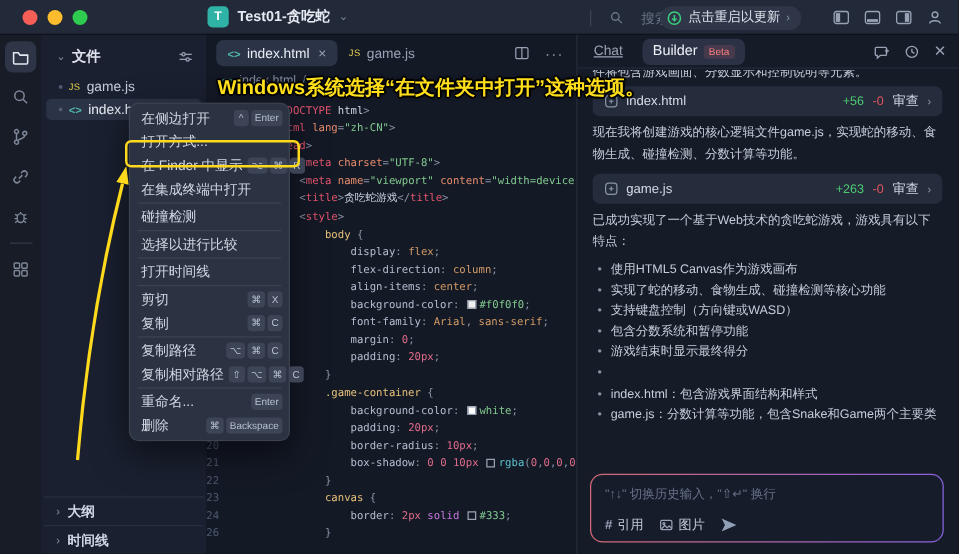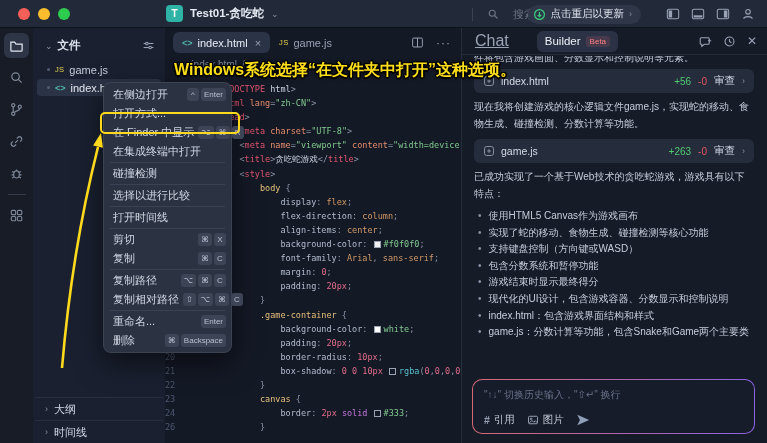--- a/index.html
+++ b/index.html
@@ -42,21 +42,21 @@
     margin:0 4px 1px; border-radius:4px; }
   .file-row.selected { background:#2b3346; }
   .gitdot { width:3px; height:3px; border-radius:50%; background:#525d73; flex:none; }
   .fi-js { color:#e8d44d; font-size:7.5px; font-weight:normal; letter-spacing:.3px; }
   .fi-html { color:#50b7a8; font-size:9px; font-weight:bold; }
   .file-name { font-size:11px; color:#c6cddb; }
   .file-row.selected .file-name { color:#e9edf5; }
   .sb-bottom { position:absolute; left:0; right:0; bottom:0; }
   .sb-sep { height:1px; background:#272e3c; margin:0 2px; }
   .sb-sec { display:flex; align-items:center; gap:6px; height:22px; padding-left:12px; }
-  .sb-sec .lbl { font-size:11px; font-weight:normal; color:#cfd6e4; }
+  .sb-sec .lbl { font-size:11px; font-weight:bold; color:#cfd6e4; }
 
   
   .editor { position:absolute; left:165px; top:28px; width:296px; bottom:0; background:#141926; overflow:hidden; }
   .tabbar { display:flex; align-items:center; height:29px; padding:0 8px; position:relative; }
   .tab { display:flex; align-items:center; gap:5px; height:21px; padding:0 9px; border-radius:6px; }
   .tab.active { background:#2b3346; }
   .tab-label { font-size:11px; color:#99a2b5; }
   .tab.active .tab-label { color:#e9edf5; }
   .tab-close { color:#9aa3b4; font-size:11px; margin-left:2px; }
   .tab-actions { position:absolute; right:10px; top:0; height:29px; display:flex; align-items:center; gap:12px; }
@@ -69,21 +69,21 @@
   .c-pun{color:#8b95a7}.c-tag{color:#e4556e}.c-attr{color:#e78c6b}.c-str{color:#80c98e}
   .c-txt{color:#ccd3e0}.c-sel{color:#e6c07a}.c-prop{color:#b3bdcf}.c-val{color:#d19a66}
   .c-num{color:#e06c8a}.c-kw{color:#c678dd}.c-fn{color:#5bc2ce}
   .swatch { display:inline-block; width:7px; height:7px; border:1px solid #9aa3b4; margin:0 3px -1px 1px; }
 
   
   .chat { position:absolute; left:461px; top:28px; right:0; bottom:0; background:#161b28;
     border-left:1px solid #262d3b; }
   .chat-header { display:flex; align-items:center; height:27px; padding:0 10px 0 13px;
     border-bottom:1px solid #232a38; }
-  .chat-tab { font-size:16px; color:#9aa3b4; margin-right:28px;text-decoration:underline; }
+  .chat-tab { font-size:11px; color:#9aa3b4; margin-right:16px;text-decoration:underline; }
   .builder-pill { display:flex; align-items:center; gap:5px; background:#2b3246; border-radius:6px;
     height:21px; padding:0 8px; }
   .builder-pill .lbl { font-size:11.5px; color:#eef1f7; }
   .beta { font-size:8px; color:#ff8080; background:rgba(248,113,113,.14); border-radius:3px; padding:1px 4px; }
   .ch-icons { margin-left:auto; display:flex; align-items:center; gap:11px; }
   .chat-content { position:absolute; left:12px; right:13px; top:28px; bottom:64px; overflow:hidden; }
   .clipped { margin:-5px 0 4px; font-size:10px; color:#c6cdda; }
   .file-card { height:24px; border-radius:6px; background:#252c3c; display:flex; align-items:center;
     gap:6px; padding:0 9px; margin:0 0 5px; }
   .fc-name { font-size:10.5px; color:#d7dce8; }
@@ -409,21 +409,20 @@
           <div class="bullet">
             <span class="dot">•</span>
             <span>包含分数系统和暂停功能</span>
           </div>
           <div class="bullet">
             <span class="dot">•</span>
             <span>游戏结束时显示最终得分</span>
           </div>
           <div class="bullet">
             <span class="dot">•</span>
-            <span>现代化的UI设计，包含游戏容器、分数显示和控制说明</span>
           </div>
         </div>
       <div class="bullets">
           <div class="bullet">
             <span class="dot">•</span>
             <span>index.html：包含游戏界面结构和样式</span>
           </div>
           <div class="bullet">
             <span class="dot">•</span>
             <span>game.js：分数计算等功能，包含Snake和Game两个主要类</span>

